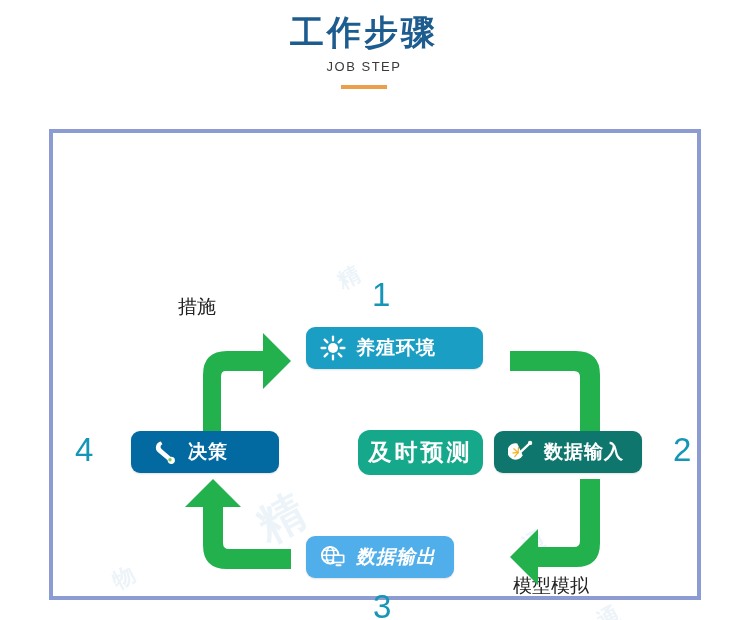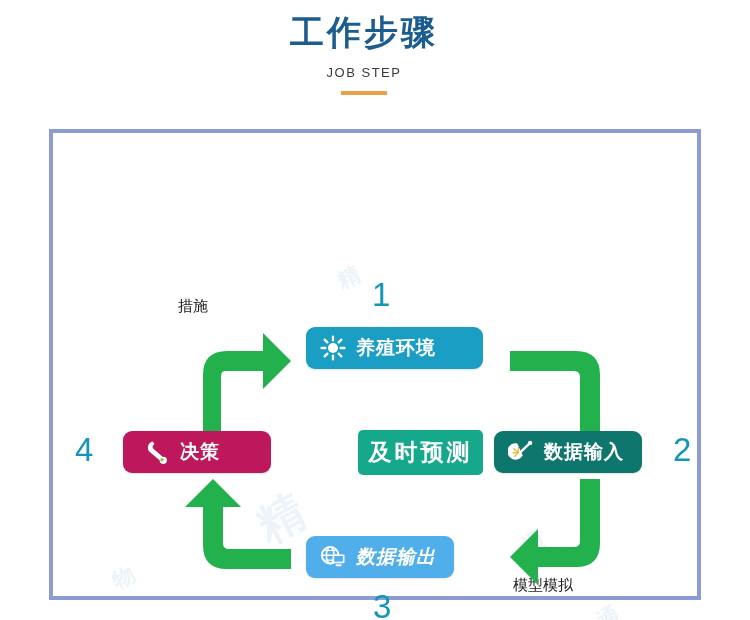--- a/index.html
+++ b/index.html
@@ -26,21 +26,21 @@
   }
   #title-cn {
     font-size: 34px;
     font-weight: bold;
     color: #1d5c8e;
     letter-spacing: 3px;
     line-height: 48px;
     font-family: "Liberation Sans", "DejaVu Sans", sans-serif;
   }
   #title-en {
-    margin-top: 8px;
+    margin-top: 2px;
     font-size: 13px;
     color: #3a3a3a;
     letter-spacing: 1.5px;
     line-height: 18px;
   }
   #title-rule {
     margin: 9px auto 0 auto;
     width: 46px;
     height: 4px;
     background: #eb9f4b;
@@ -95,29 +95,29 @@
     height: 26px;
     margin-right: 10px;
     flex: 0 0 26px;
     display: block;
   }
   .pill .pill-label { white-space: nowrap; line-height: 42px; }
 
   #pill-env    { left: 253px; top: 194px; width: 177px; background: #1b9ec4; }
   #pill-input  { left: 441px; top: 298px; width: 148px; background: #0f766e; }
   #pill-output { left: 253px; top: 403px; width: 148px; background: #50aeea; font-style: italic; }
-  #pill-decide { left: 70px;  top: 298px; width: 148px; background: #be185d; padding-left: 21px; }
+  #pill-decide { left: 78px;  top: 298px; width: 148px; background: #0369a1; padding-left: 21px; }
 
   #pill-center {
     position: absolute;
     left: 305px;
     top: 297px;
     width: 125px;
     height: 45px;
-    border-radius: 5px;
+    border-radius: 12px;
     background: #16a88b;
     color: #ffffff;
     font-size: 23px;
     font-weight: bold;
     letter-spacing: 3px;
     text-align: center;
     line-height: 45px;
     box-sizing: border-box;
   }
 
@@ -131,21 +131,21 @@
   }
   #num-1 { left: 319px; top: 143px; }
   #num-2 { left: 620px; top: 298px; }
   #num-3 { left: 320px; top: 455px; }
   #num-4 { left: 22px;  top: 298px; }
 
   
   .caption {
     position: absolute;
     color: #222222;
-    font-size: 15px;
+    font-size: 19px;
     line-height: 26px;
     white-space: nowrap;
     font-family: "DejaVu Serif", "Liberation Serif", serif;
   }
   #cap-measure { left: 125px; top: 160px; }
   #cap-collect { left: 457px; top: 160px; }
   #cap-analyze { left: 108px; top: 439px; }
   #cap-model   { left: 460px; top: 439px; }
 
   

